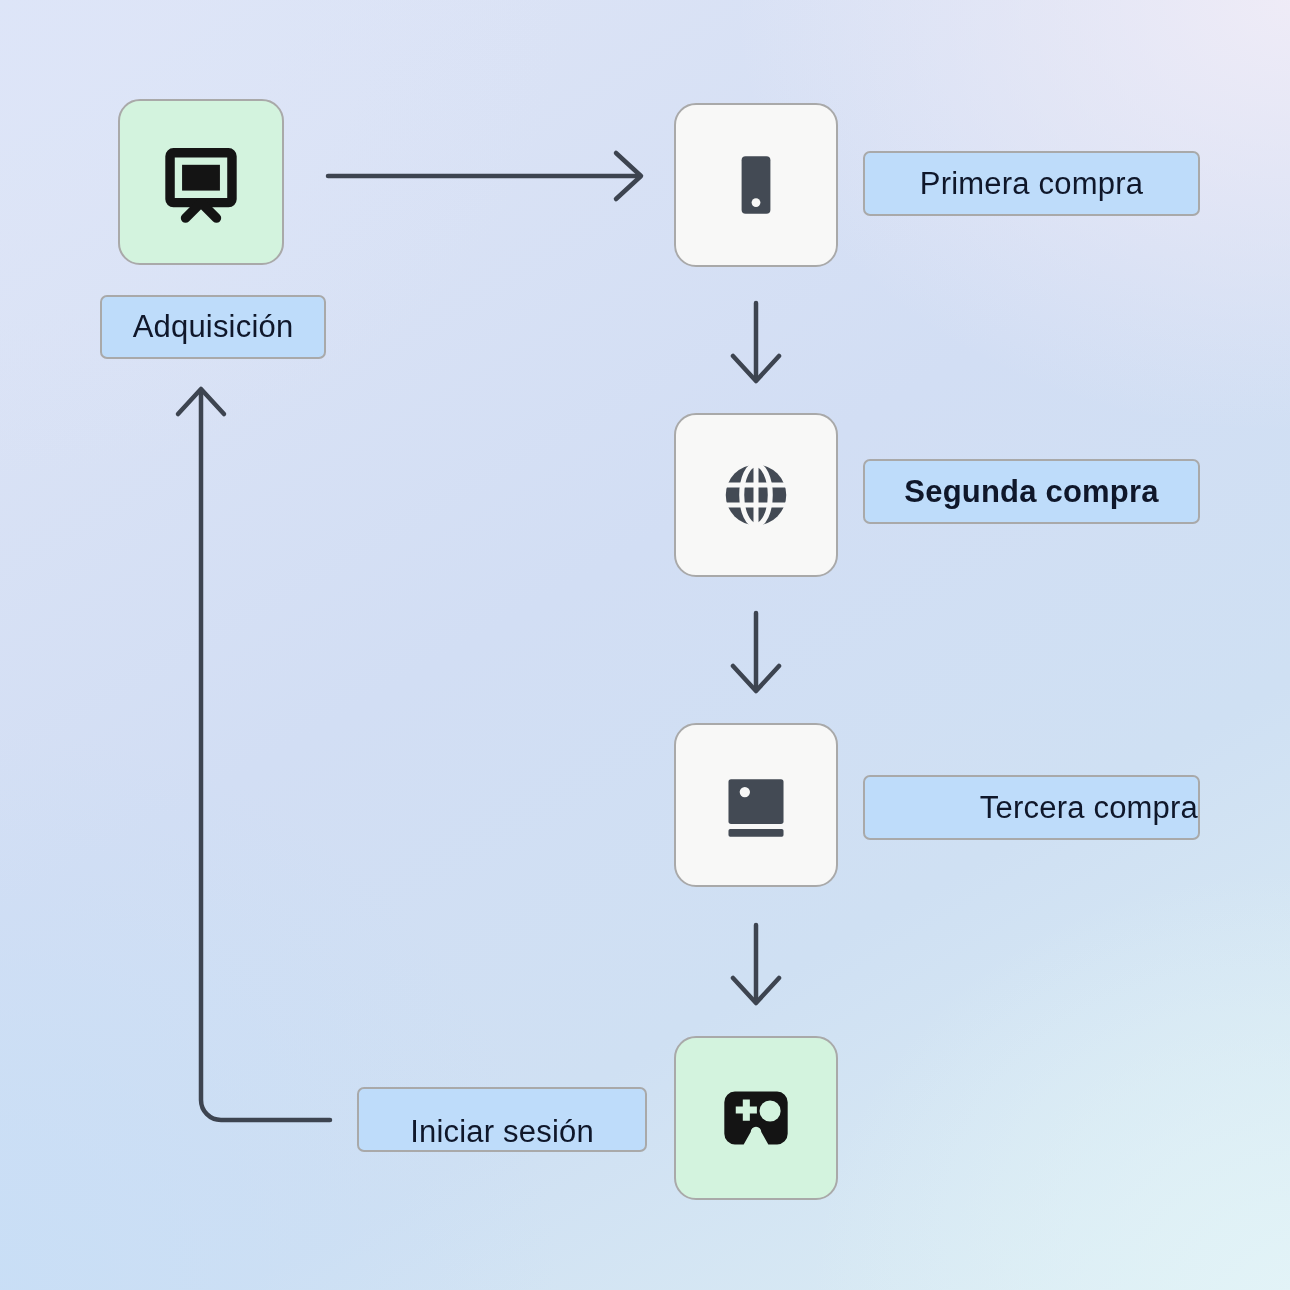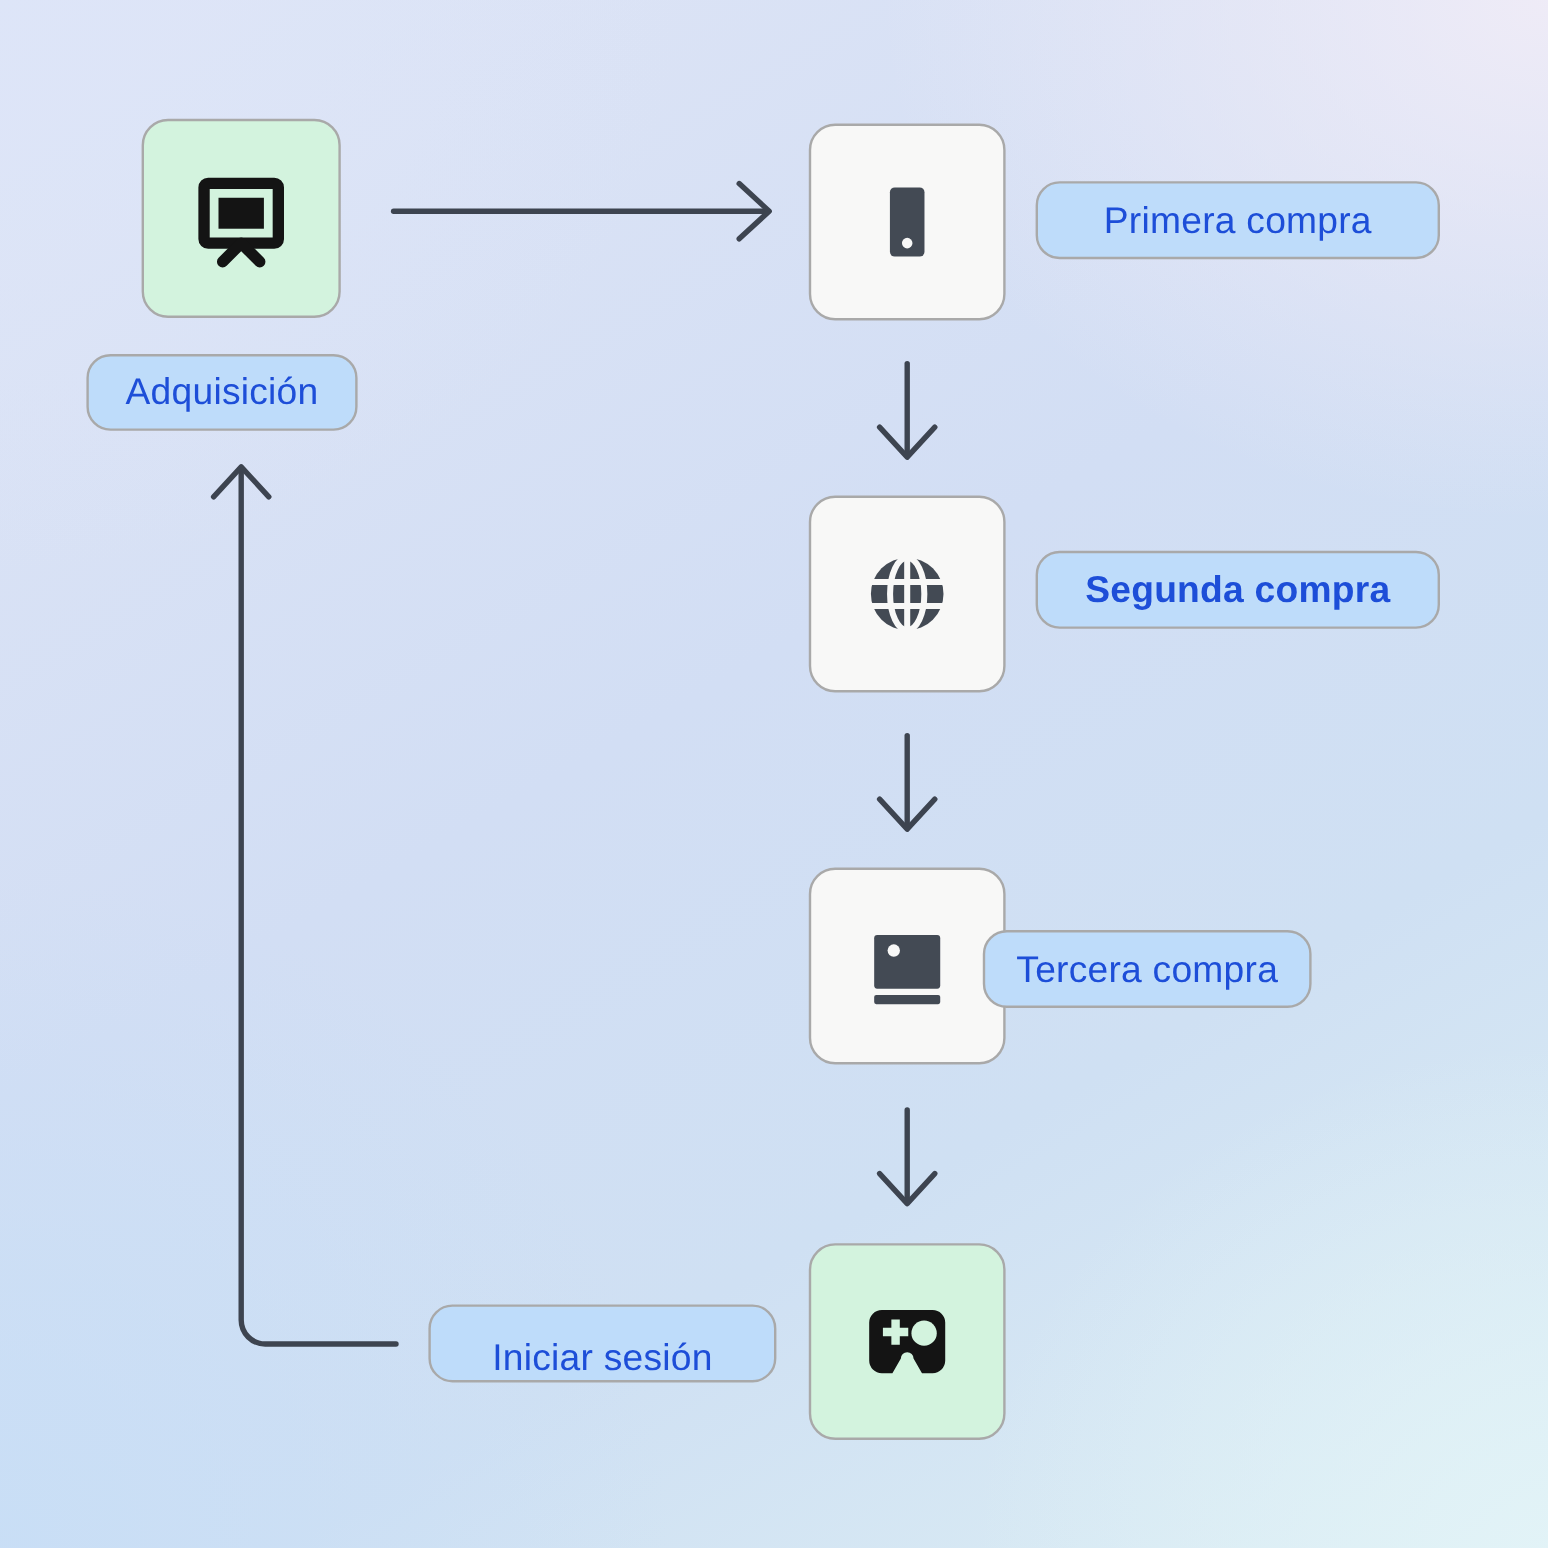--- a/index.html
+++ b/index.html
@@ -42,25 +42,25 @@
     justify-content: center;
   }
   .node.plain { background: #f8f8f7; }
   .node.green { background: #d3f3de; }
 
   .chip {
     position: absolute;
     box-sizing: border-box;
     background: #bedcfa;
     border: 2px solid #a9a9a9;
-    border-radius: 20px;
+    border-radius: 7px;
     display: flex;
     align-items: center;
     justify-content: center;
-    color: #1d4ed8;
+    color: #0f172a;
     font-size: 31px;
     letter-spacing: 0.2px;
     white-space: nowrap;
     font-family: "Liberation Sans", sans-serif;
   }
 
   .icon-svg { display: block; }
 </style>
 </head>
 <body>
@@ -99,21 +99,21 @@
 
   <div class="node green" style="left:118px; top:99px; width:166px; height:166px;">
     <span>
       <svg class="icon-svg" width="86" height="86" viewBox="0 0 100 100" fill="none">
         <rect x="14" y="16" width="72" height="58" rx="4" stroke="#141414" stroke-width="11"></rect>
         <rect x="28" y="30" width="44" height="30" fill="#141414"></rect>
         <path d="M50 74 L32 92 M50 74 L68 92" stroke="#141414" stroke-width="11" stroke-linecap="round"></path>
       </svg>
     </span>
   </div>
-  <div class="chip" style="left:72px; top:295px; width:226px; height:64px;">
+  <div class="chip" style="left:100px; top:295px; width:226px; height:64px;">
     <span>Adquisición</span>
   </div>
 
   <div class="node plain" style="left:674px; top:103px; width:164px; height:164px;">
     <span>
       <svg class="icon-svg" width="80" height="80" viewBox="0 0 100 100" fill="none">
         <rect x="32" y="14" width="36" height="72" rx="5" fill="#434a54"></rect>
         <circle cx="50" cy="72" r="5.5" fill="#f8f8f7"></circle>
       </svg>
     </span>
@@ -141,21 +141,21 @@
 
   <div class="node plain" style="left:674px; top:723px; width:164px; height:164px;">
     <span>
       <svg class="icon-svg" width="86" height="86" viewBox="0 0 100 100">
         <rect x="18" y="20" width="64" height="52" rx="3" fill="#434a54"></rect>
         <circle cx="37" cy="35" r="6" fill="#f8f8f7"></circle>
         <rect x="18" y="78" width="64" height="9" rx="2" fill="#434a54"></rect>
       </svg>
     </span>
   </div>
-  <div class="chip" style="left:819px; top:775px; width:274px; height:65px;">
+  <div class="chip" style="left:863px; top:775px; width:337px; height:65px;justify-content:flex-end;">
     <span>Tercera compra</span>
   </div>
 
   <div class="node green" style="left:674px; top:1036px; width:164px; height:164px;">
     <span>
       <svg class="icon-svg" width="88" height="88" viewBox="0 0 100 100">
         <path d="M26 20 H74 A12 12 0 0 1 86 32 V68 A12 12 0 0 1 74 80 H64 L56 66 A5 5 0 0 0 44 66 L36 80 H26 A12 12 0 0 1 14 68 V32 A12 12 0 0 1 26 20 Z" fill="#141414"></path>
         <path d="M31 38 H39 V30 H47 V38 H55 V46 H47 V54 H39 V46 H31 Z" fill="#d3f3de" transform="translate(-4,-1)"></path>
         <circle cx="66" cy="42" r="12" fill="#d3f3de"></circle>
       </svg>

